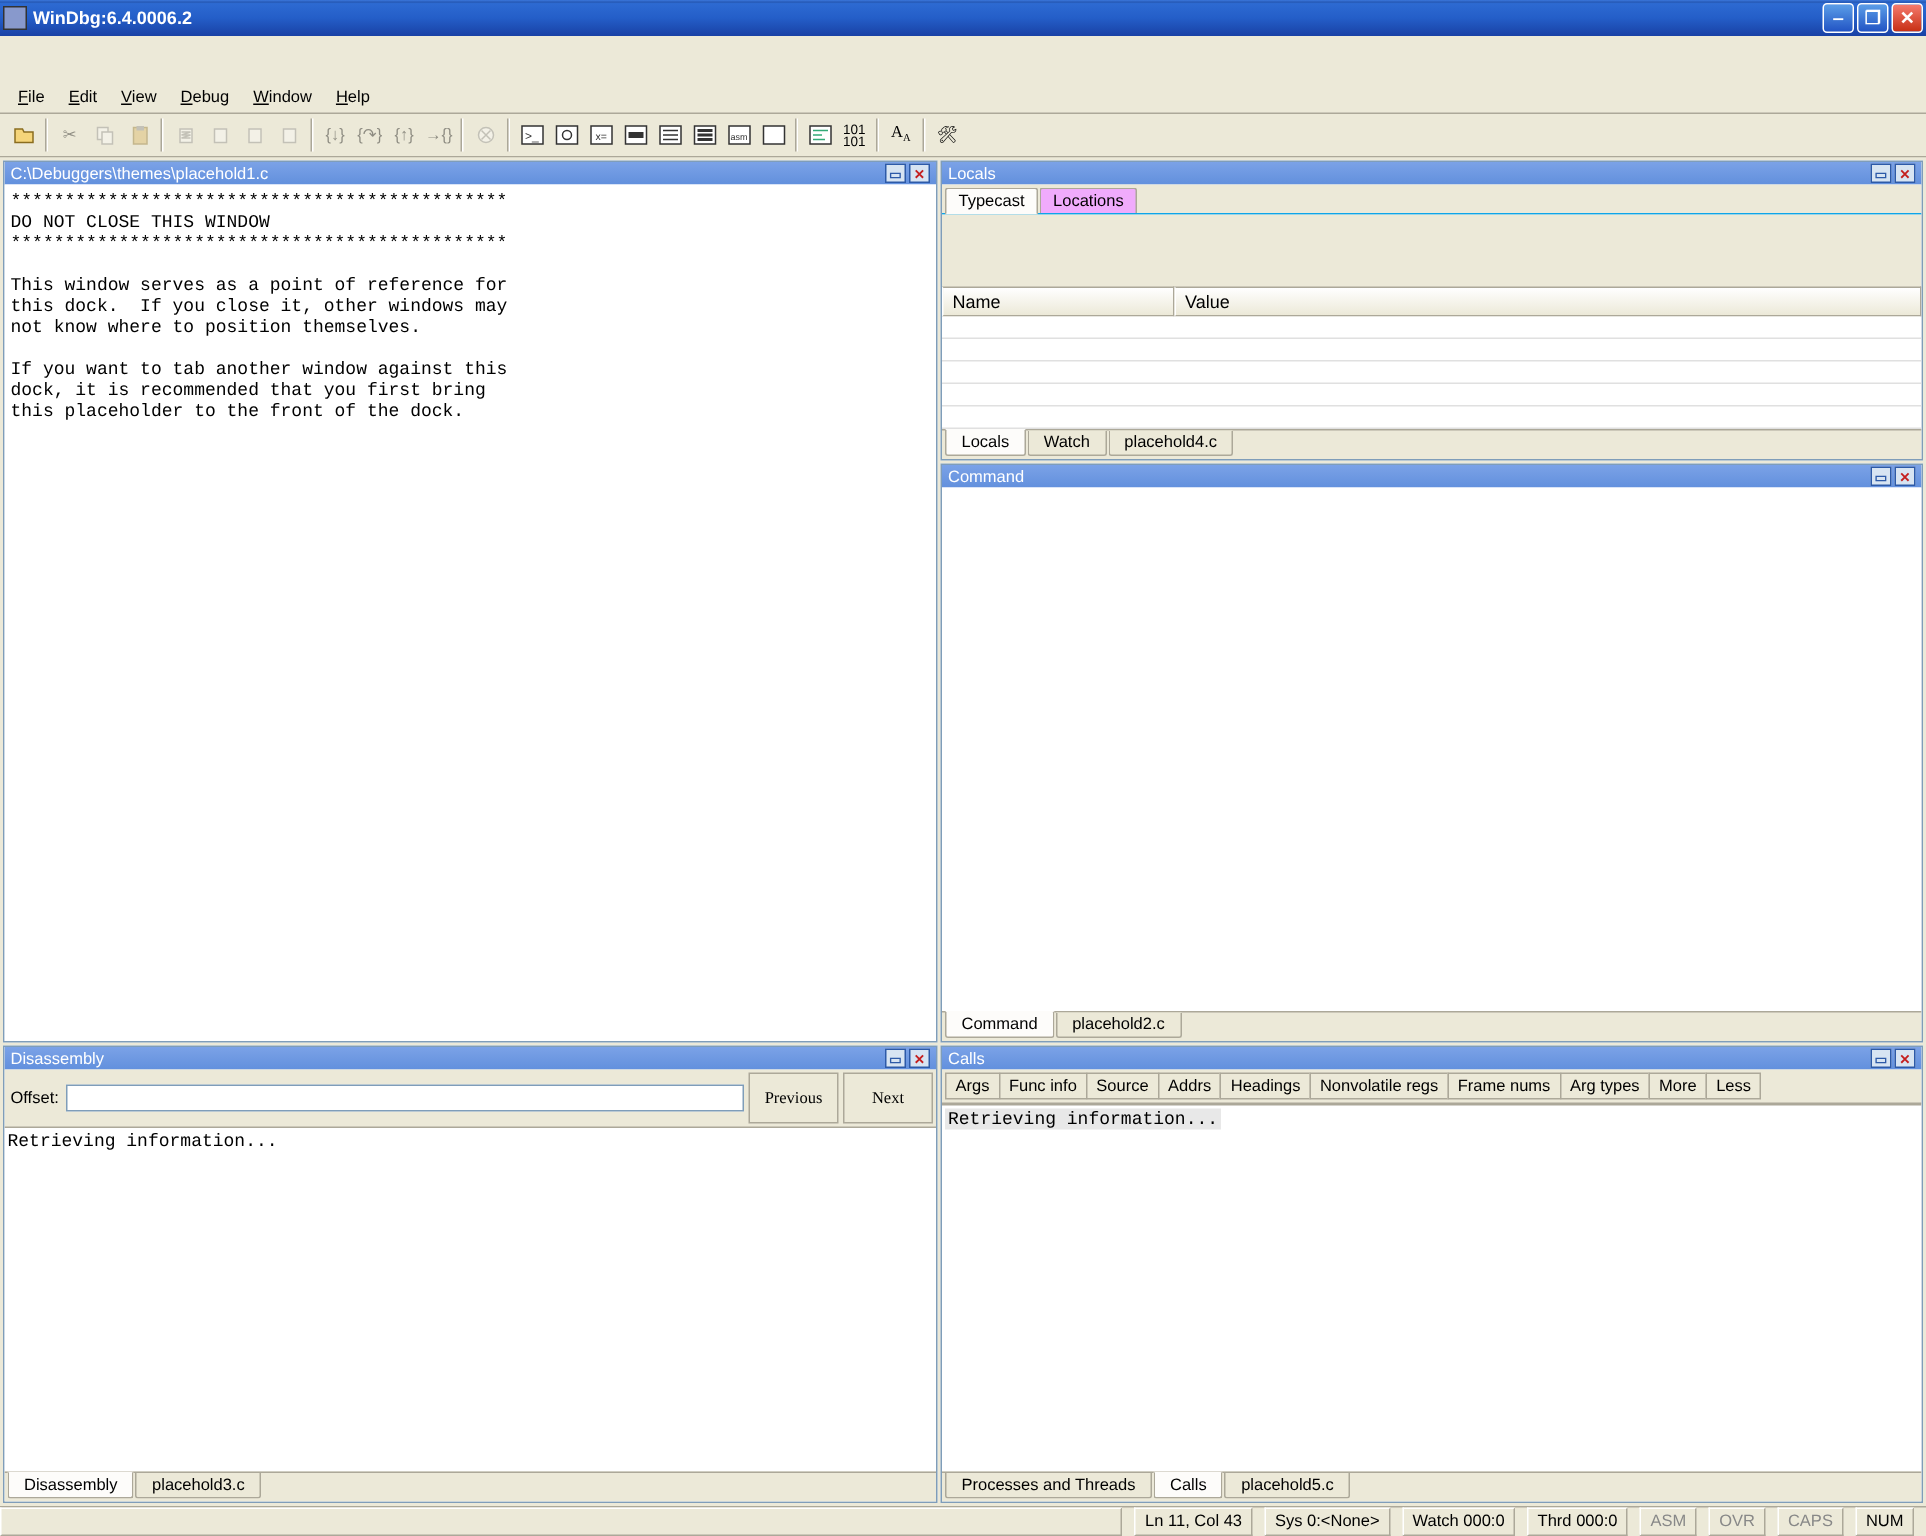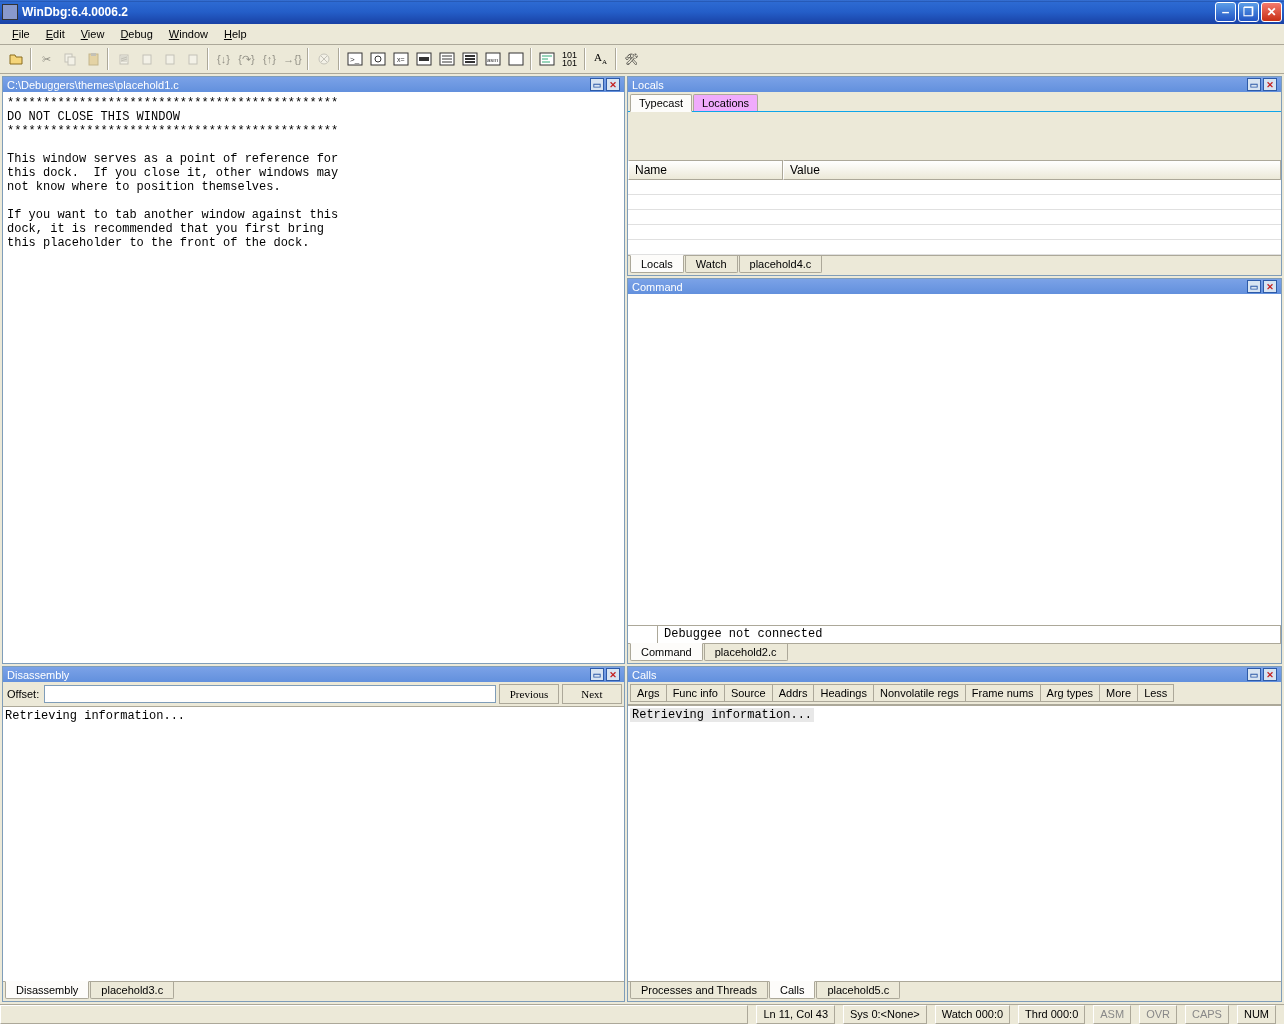--- a/index.html
+++ b/index.html
@@ -34,20 +34,21 @@
   font-weight: bold; font-size: 12px;
   background: linear-gradient(to bottom, #5b9ee8, #2254c4);
   cursor: pointer;
 }
 .titlebar .win-btn.close { background: linear-gradient(to bottom, #f57b6e, #c72f14); }
 .menubar {
   background: #ece9d8;
   display: flex;
   padding: 2px 4px;
   border-bottom: 1px solid #aca899;
+  margin-top: 31px;
 }
 .menubar .menu-item {
   padding: 2px 8px;
   cursor: pointer;
 }
 .u { text-decoration: underline; }
 .toolbar {
   background: #ece9d8;
   display: flex;
   padding: 3px 4px;
@@ -225,21 +226,21 @@
 }
 .disasm-bar label { padding: 0 2px; }
 .disasm-bar input {
   flex: 1;
   border: 1px solid #7f9db9;
   height: 18px;
   padding: 1px 3px;
   font-family: Tahoma; font-size: 11px;
 }
 .disasm-bar button {
-  width: 60px; height: 20px;
+  width: 60px; height: 34px;
   background: #ece9d8;
   border: 1px solid #aca899;
   cursor: pointer;
   font-family: Tahoma; font-size: 11px;
 }
 
 .calls-btns {
   display: flex;
   padding: 2px;
   background: #ece9d8;
@@ -501,24 +502,20 @@
       </div>
     </div>
 
     <div class="panel command-panel">
       <div class="panel-title">
         <span class="pt-text">Command</span>
         <span class="pt-btn">▭</span>
         <span class="pt-btn close">✕</span>
       </div>
       <div class="cmd-body"></div>
-      <div class="cmd-status">
-        <div class="seg"></div>
-        <div class="seg" style="flex:1">Debuggee not connected</div>
-      </div>
       <div class="tabs-bottom">
         <div class="tab-bottom active">Command</div>
         <div class="tab-bottom">placehold2.c</div>
       </div>
     </div>
   </div>
 
   <div class="panel">
     <div class="panel-title">
       <span class="pt-text">Disassembly</span>

